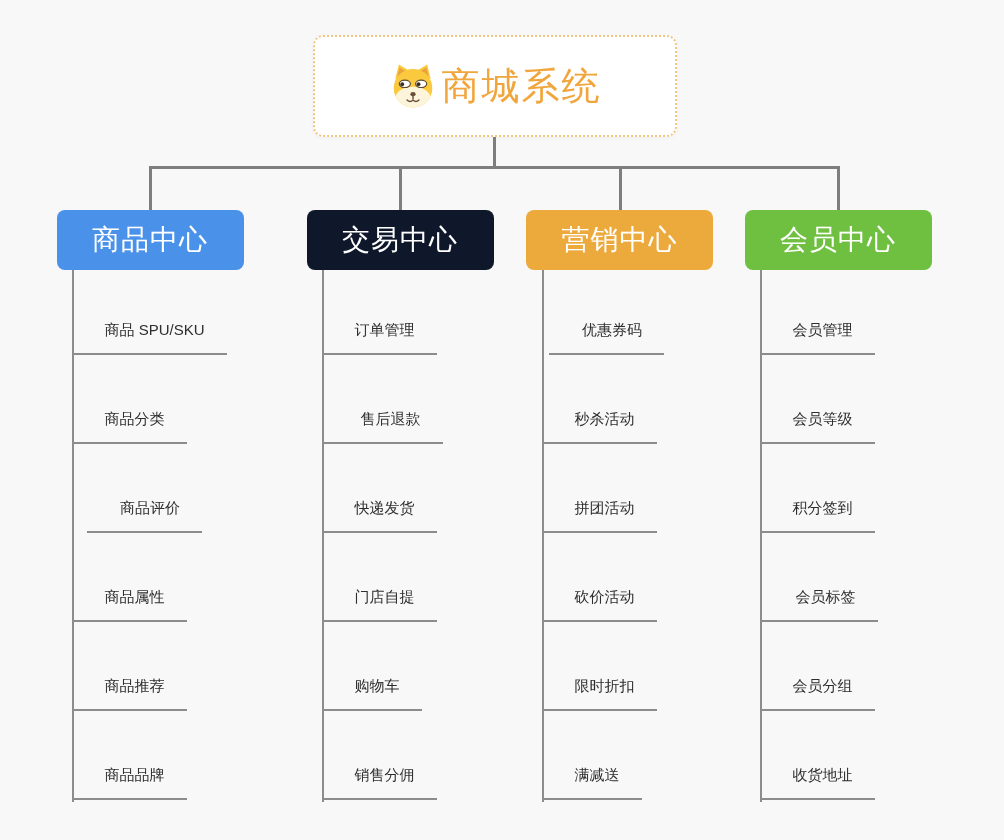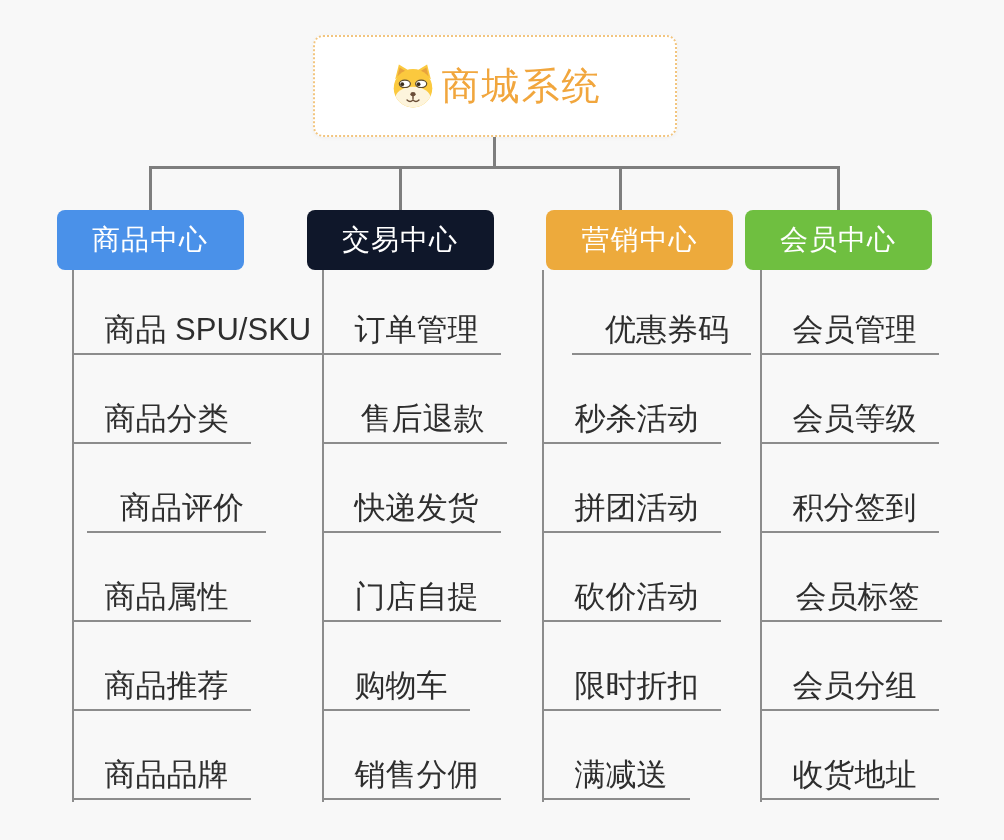--- a/index.html
+++ b/index.html
@@ -34,21 +34,21 @@
     display:flex;align-items:center;justify-content:center;
   }
   .branch-label{font-size:28px;color:#ffffff;letter-spacing:1px;white-space:nowrap;}
 
   
   .trunk{position:absolute;width:2px;background:#8c8c8c;}
 
   
   .topic-item{
     position:absolute;display:inline-block;white-space:nowrap;
-    font-size:31px;line-height:30px;color:#2e2e2e;
+    font-size:15px;line-height:30px;color:#2e2e2e;
     padding:0 22px 8px 33px;
     border-bottom:2px solid #8c8c8c;
   }
 </style>
 </head>
 <body>
 
 <div class="canvas">
 
   <div class="root-node">
@@ -100,25 +100,25 @@
       <div class="branch-box" style="left: 306.5px; background: #0f172a;">
         <span class="branch-label">交易中心</span>
       </div>
       <div class="trunk" style="left: 321.5px; top: 270px; height: 532px;"></div>
       <div class="topic-item" style="left: 321.5px; top: 315px;">订单管理</div>
       <div class="topic-item" style="left: 321.5px; top: 404px; padding-left: 39px;">售后退款</div>
       <div class="topic-item" style="left: 321.5px; top: 493px;">快递发货</div>
       <div class="topic-item" style="left: 321.5px; top: 582px;">门店自提</div>
       <div class="topic-item" style="left: 321.5px; top: 671px;">购物车</div>
       <div class="topic-item" style="left: 321.5px; top: 760px;">销售分佣</div>
-      <div class="branch-box" style="left: 546px; background: rgb(237, 170, 60);">
+      <div class="branch-box" style="left: 526px; background: rgb(237, 170, 60);">
         <span class="branch-label">营销中心</span>
       </div>
       <div class="trunk" style="left: 541.5px; top: 270px; height: 532px;"></div>
-      <div class="topic-item" style="left: 572px; top: 315px;">优惠券码</div>
+      <div class="topic-item" style="left: 549px; top: 315px;">优惠券码</div>
       <div class="topic-item" style="left: 541.5px; top: 404px;">秒杀活动</div>
       <div class="topic-item" style="left: 541.5px; top: 493px;">拼团活动</div>
       <div class="topic-item" style="left: 541.5px; top: 582px;">砍价活动</div>
       <div class="topic-item" style="left: 541.5px; top: 671px;">限时折扣</div>
       <div class="topic-item" style="left: 541.5px; top: 760px;">满减送</div>
       <div class="branch-box" style="left: 744.5px; background: rgb(111, 191, 64);">
         <span class="branch-label">会员中心</span>
       </div>
       <div class="trunk" style="left: 759.5px; top: 270px; height: 532px;"></div>
       <div class="topic-item" style="left: 759.5px; top: 315px;">会员管理</div>

